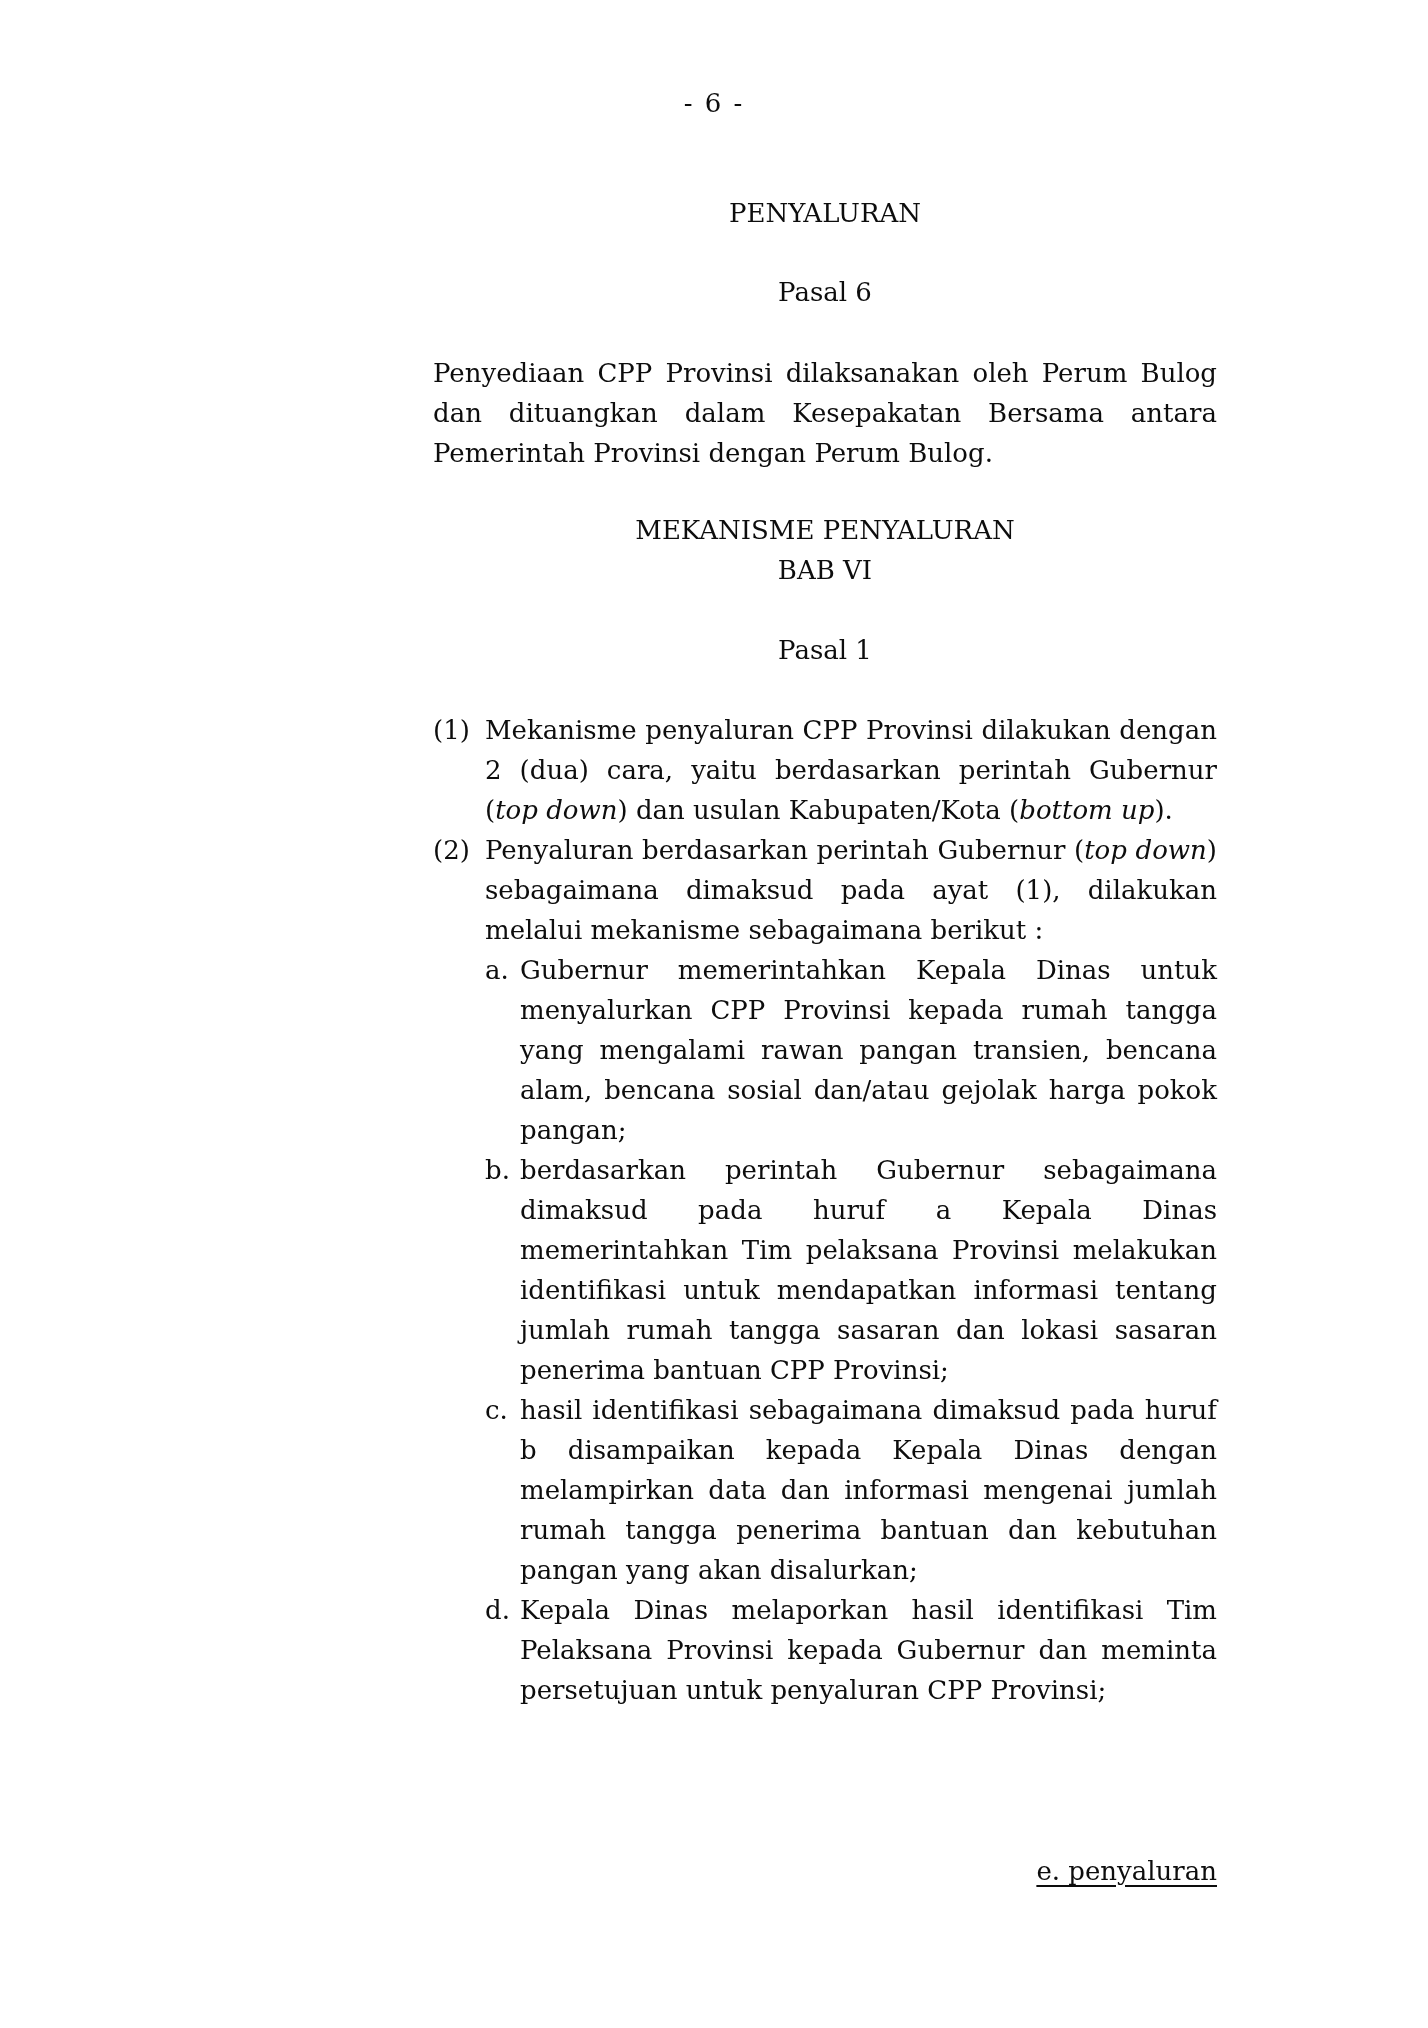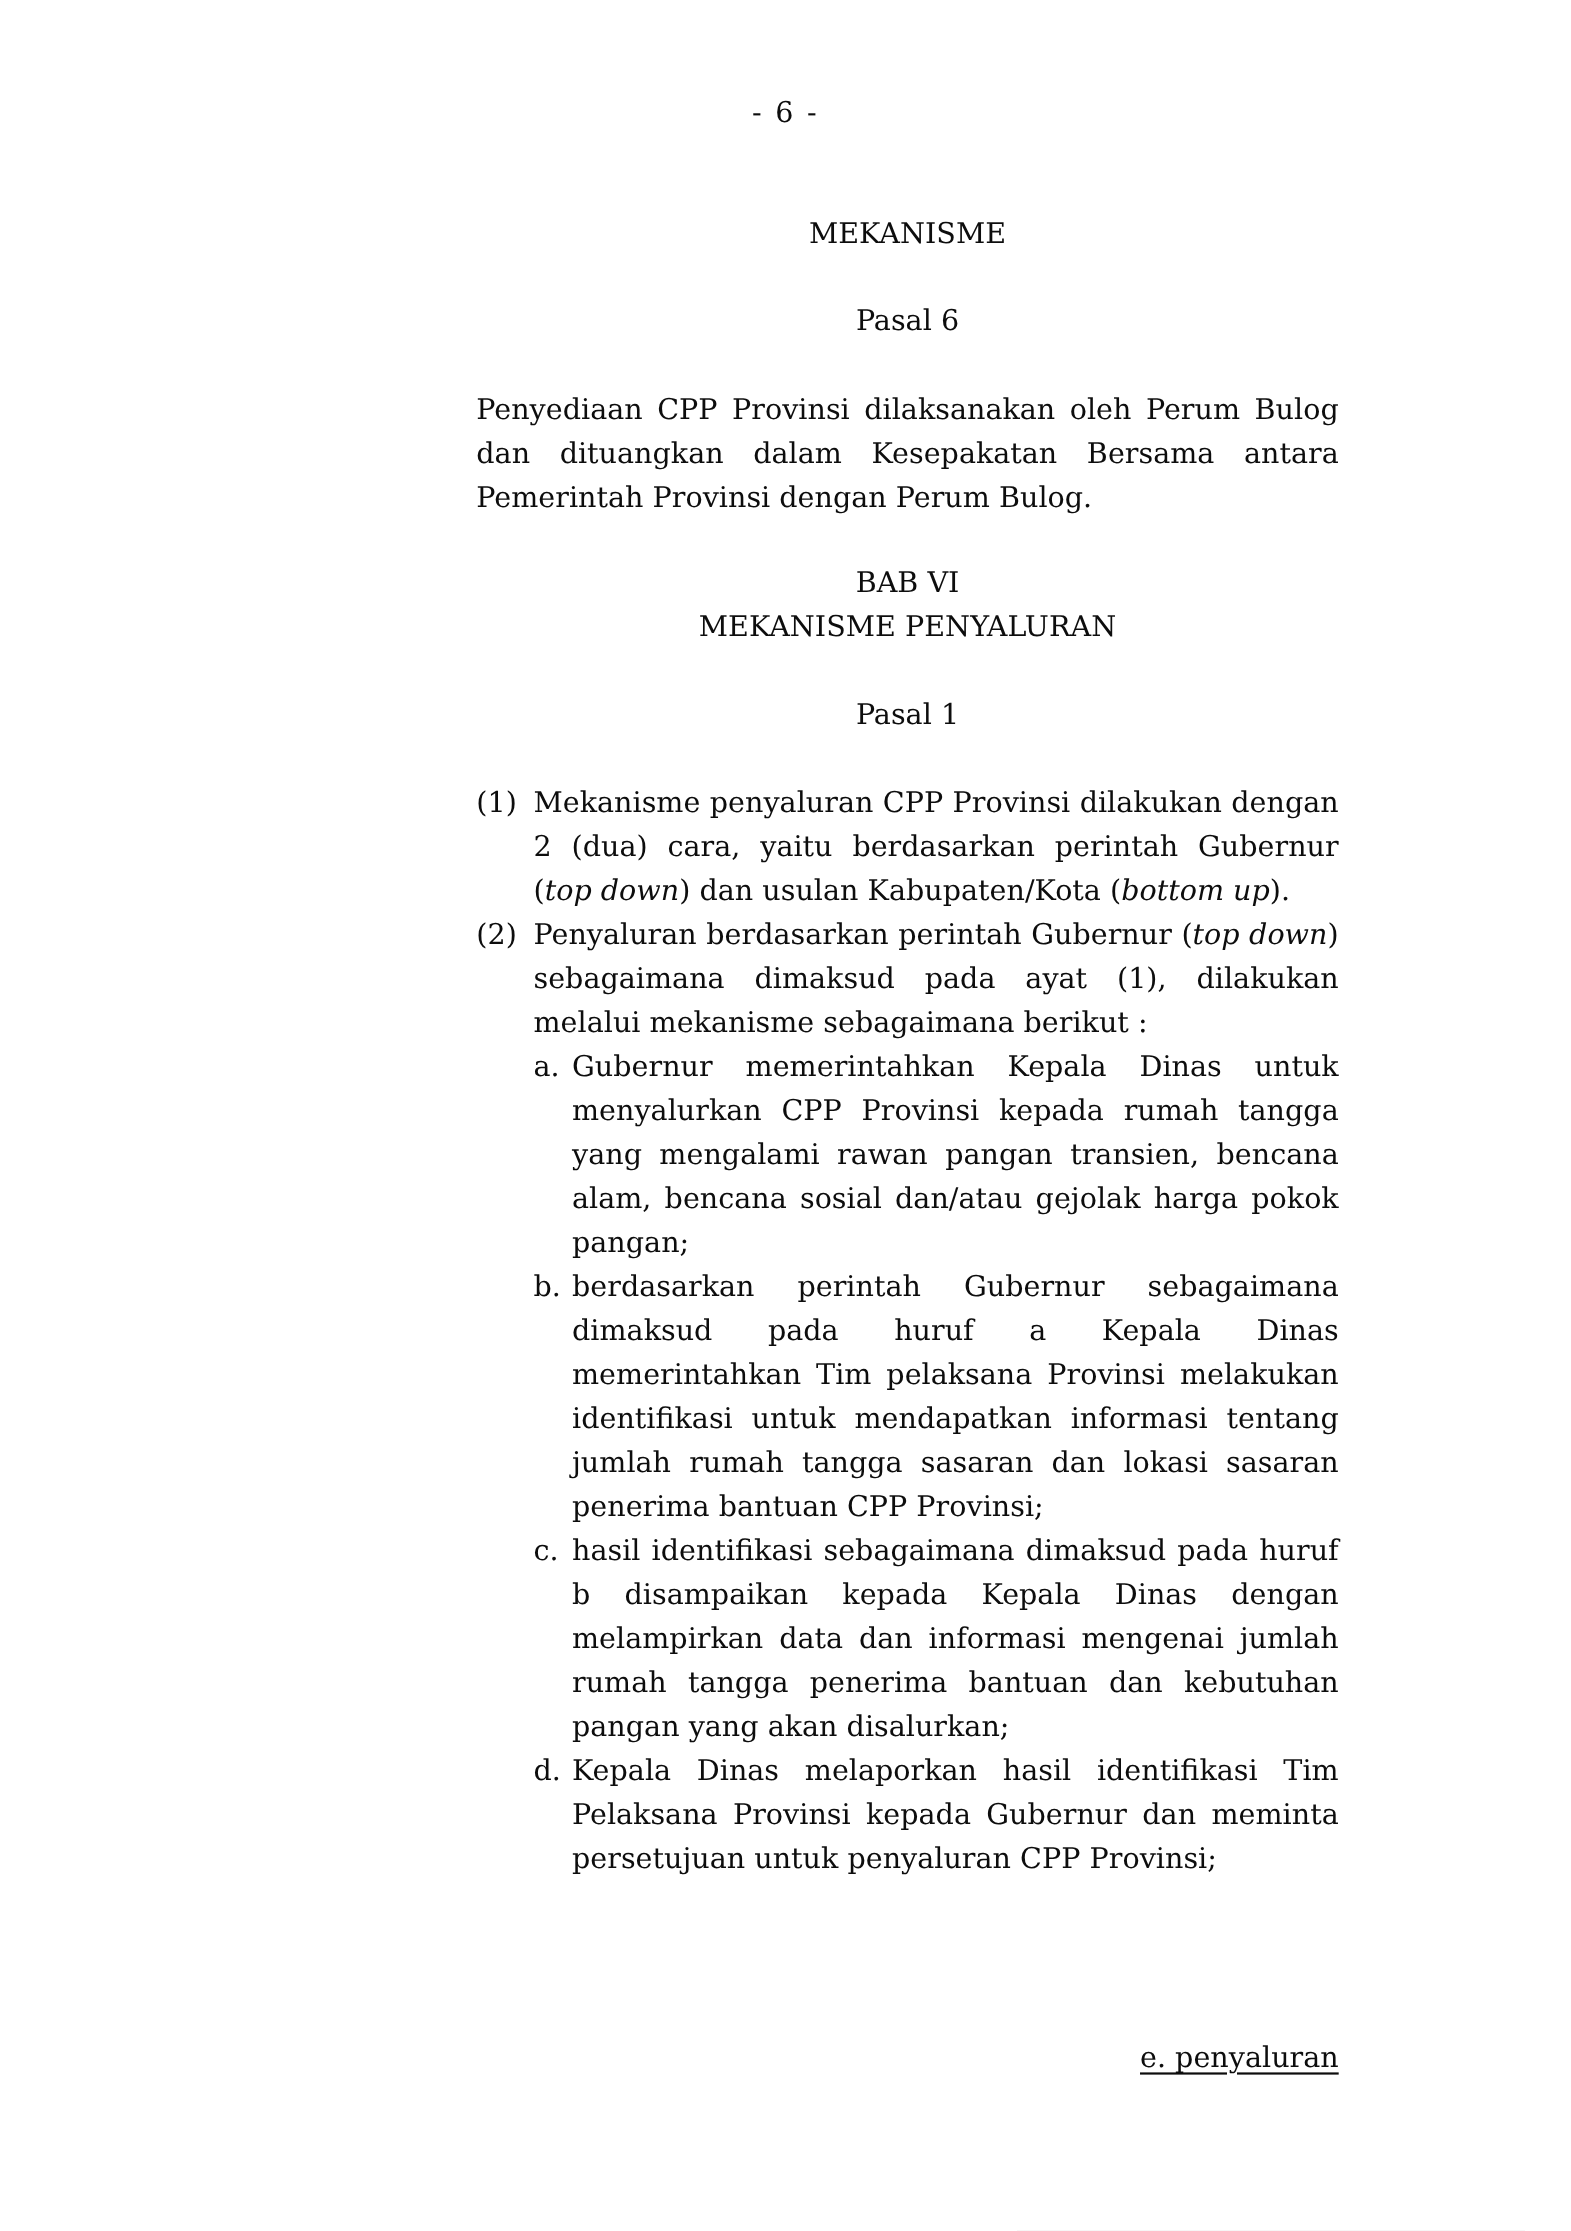--- a/index.html
+++ b/index.html
@@ -93,30 +93,30 @@
 </head>
 <body>
 
 <div class="page">
 
   <div class="page-number">- 6 -</div>
 
   <div class="column">
 
     <div class="heading-block">
-      <div>MEKANISME</div>
+      <div>PENYALURAN</div>
     </div>
 
     <div class="article-title">Pasal 6</div>
 
     <p class="body-paragraph">Penyediaan CPP Provinsi dilaksanakan oleh Perum Bulog dan dituangkan dalam Kesepakatan Bersama antara Pemerintah Provinsi dengan Perum Bulog.</p>
 
     <div class="heading-block secondary">
+      <div>MEKANISME PENYALURAN</div>
       <div>BAB VI</div>
-      <div>MEKANISME PENYALURAN</div>
     </div>
 
     <div class="article-title pasal7">Pasal 1</div>
 
     <div class="ordered-list">
 
       <div class="num-item">
         <span class="num-marker">(1)</span>
         <span class="item-text"><span>Mekanisme penyaluran CPP Provinsi dilakukan dengan 2 (dua) cara, yaitu berdasarkan perintah Gubernur (</span><span class="italic">top down</span><span>) dan usulan Kabupaten/Kota (</span><span class="italic">bottom up</span><span>).</span></span>
       </div>

